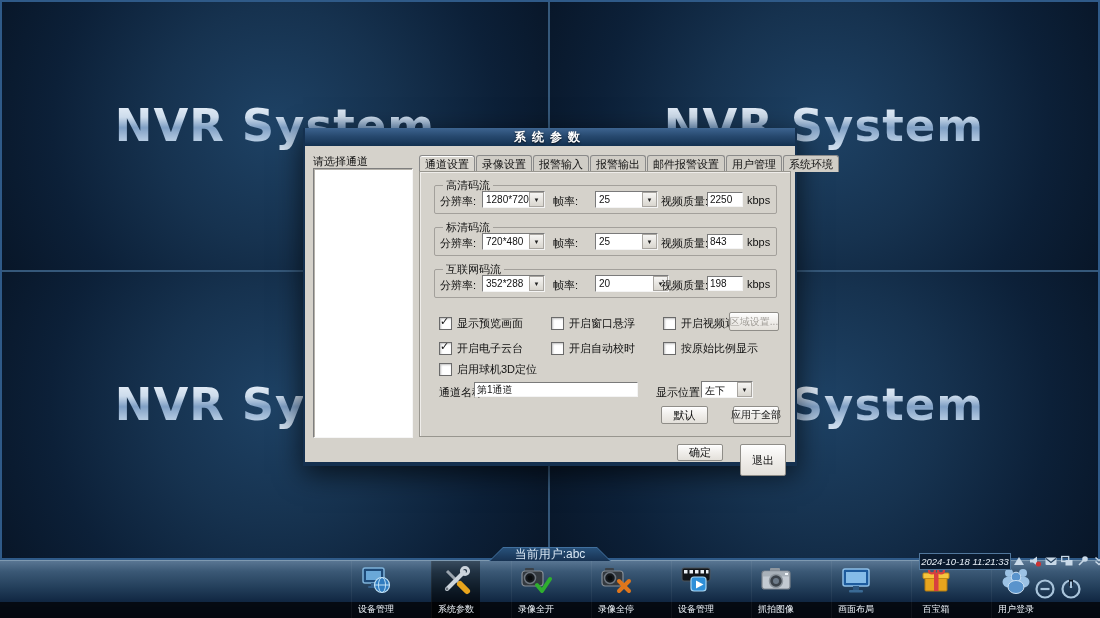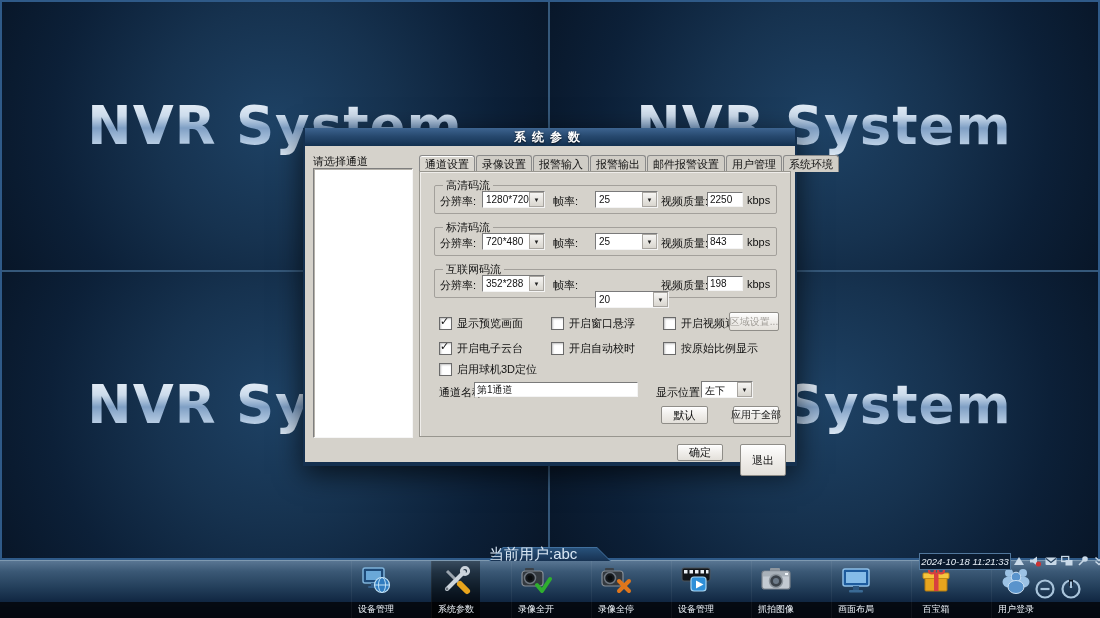--- a/index.html
+++ b/index.html
@@ -8,21 +8,21 @@
 
   
   .screen{position:absolute;left:0;top:0;width:1100px;height:560px;background:#35587a;
           box-sizing:border-box;border:2px solid #2f5a88;}
   .panel{position:absolute;background:radial-gradient(circle at 50% 46%, #1e4265 0%, #16324f 38%, #0c2038 72%, #081628 100%);}
   .p0{left:0;top:0;width:546px;height:268px;}
   .p1{left:548px;top:0;width:548px;height:268px;}
   .p2{left:0;top:270px;width:546px;height:286px;}
   .p3{left:548px;top:270px;width:548px;height:286px;}
   .wm{position:absolute;left:50%;top:46%;transform:translate(-50%,-50%);
-      font-family:"DejaVu Sans",sans-serif;font-weight:bold;font-size:53px;letter-spacing:1px;white-space:nowrap;
+      font-family:"DejaVu Sans",sans-serif;font-weight:bold;font-size:45px;letter-spacing:1px;white-space:nowrap;
       background:linear-gradient(180deg,#f2f7fc 0%,#cddcec 35%,#7f9fc4 55%,#aac2dc 75%,#dce8f4 100%);
       -webkit-background-clip:text;background-clip:text;color:transparent;}
 
   
   .dialog{position:absolute;left:303px;top:128px;width:494px;background:#14304f;padding:0 2px 4px;
           box-sizing:border-box;box-shadow:0 8px 26px rgba(0,0,0,.65);z-index:5;}
   .dlg-title{height:18px;line-height:18px;text-align:center;color:#fff;font-size:12px;font-weight:bold;
              letter-spacing:6px;text-shadow:0 1px 2px rgba(0,0,0,.8);
              background:linear-gradient(180deg,#3d6490 0%,#27496f 45%,#12304f 100%);}
   .dlg-body{position:relative;height:316px;background:#d5d2cb;font-size:11px;color:#111;}
@@ -53,21 +53,21 @@
        background:linear-gradient(180deg,#fefefe 0%,#f1efec 45%,#e3e0da 100%);
        border:1px solid #8f8d88;border-radius:2px;box-shadow:inset 0 1px 0 #fff;box-sizing:border-box;white-space:nowrap;}
   .btn.small{font-size:10px;}
   .btn.disabled{color:#a09d97;}
 
   
   .user-tab{position:absolute;left:489px;top:547px;width:122px;height:14px;z-index:3;}
   .ut-outer{position:absolute;inset:0;background:#41709e;clip-path:polygon(14px 0,calc(100% - 14px) 0,100% 100%,0 100%);}
   .ut-inner{position:absolute;left:1px;right:1px;top:1px;bottom:0;background:linear-gradient(180deg,#28517a,#173252);
             clip-path:polygon(13px 0,calc(100% - 13px) 0,100% 100%,0 100%);}
-  .ut-text{position:absolute;inset:0;text-align:left;line-height:14px;color:#d9e7f4;font-size:15px;}
+  .ut-text{position:absolute;inset:0;text-align:center;line-height:14px;color:#d9e7f4;font-size:12px;}
 
   
   .taskbar{position:absolute;left:0;top:560px;width:1100px;height:58px;box-sizing:border-box;
            background:linear-gradient(180deg,#597693 0%,#3b5976 18%,#24405c 45%,#102641 72%,#081527 100%);
            border-top:1px solid #7e99b0;z-index:2;}
   .tb-strip{position:absolute;left:0;right:0;bottom:0;height:16px;background:rgba(3,6,10,.85);}
   .brand{position:absolute;left:110px;top:0;width:136px;height:58px;}
   .brand svg{position:absolute;left:8px;top:3px;}
   .brand-sub{position:absolute;left:0;right:0;bottom:2px;text-align:center;color:#e8eef5;font-size:10px;white-space:nowrap;}
   .titems{position:absolute;left:351px;top:0;height:58px;display:flex;gap:31px;}
@@ -154,21 +154,21 @@
       </div>
 
       <div class="group" style="top:97px">
         <span class="gtitle">互联网码流</span>
         <span class="flbl" style="left:5px;top:8px">分辨率:</span>
         <div class="dd" style="left:47px;top:5px;width:63px">
           <span class="ddv">352*288</span>
           <span class="dda">▼</span>
         </div>
         <span class="flbl" style="left:118px;top:8px">帧率:</span>
-        <div class="dd" style="left:160px;top:21px;width:74px">
+        <div class="dd" style="left:160px;top:5px;width:74px">
           <span class="ddv">20</span>
           <span class="dda">▼</span>
         </div>
         <span class="flbl" style="left:226px;top:8px">视频质量:</span>
         <input class="ti" style="left: 272px; top: 6px; width: 36px;" value="198">
         <span class="flbl" style="left:312px;top:8px">kbps</span>
       </div>
 
       <label class="cb" style="left:19px;top:144px">
         <span class="cbbox checked">

